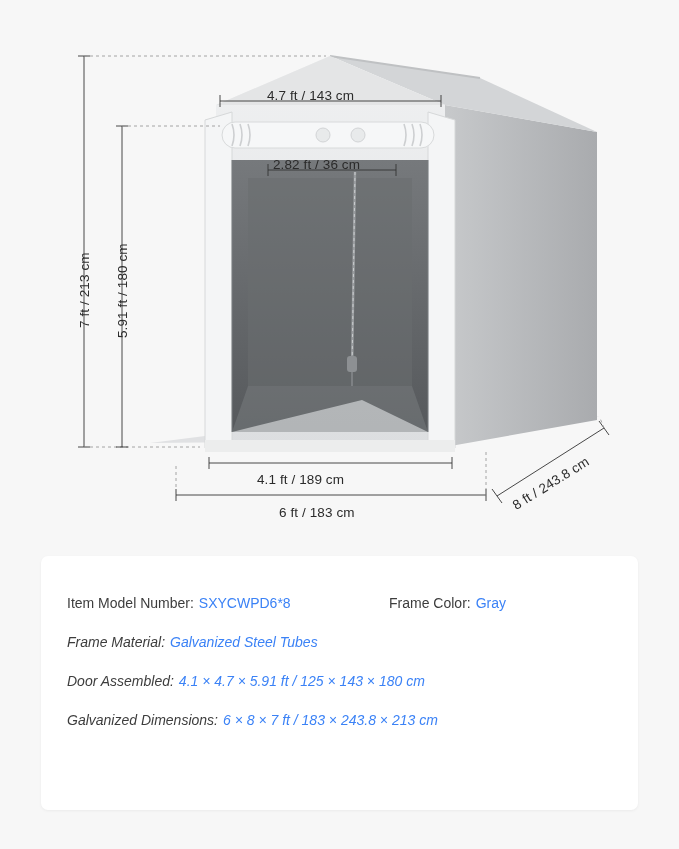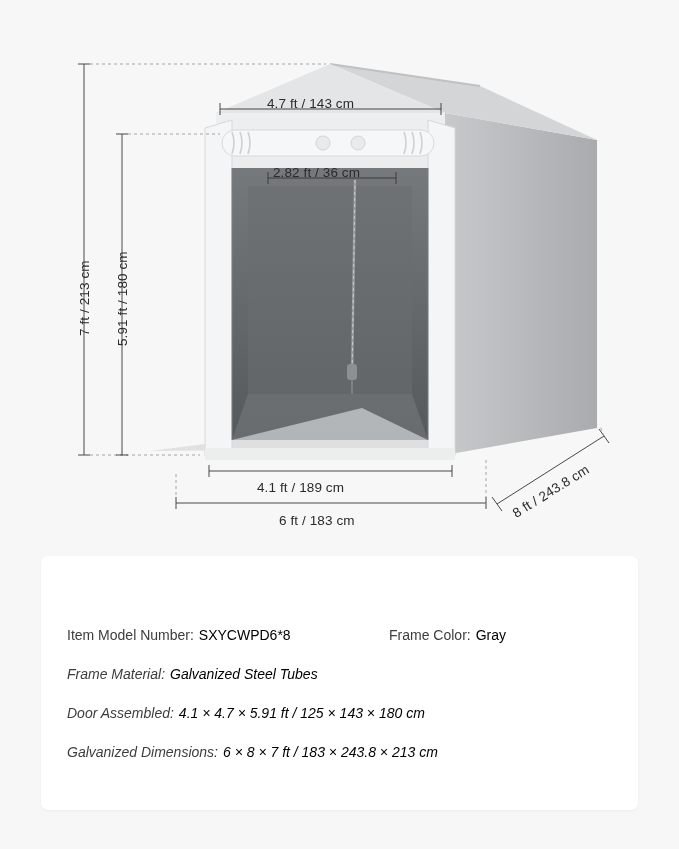--- a/index.html
+++ b/index.html
@@ -15,21 +15,21 @@
   }
   #stage {
     position: relative;
     width: 679px;
     height: 849px;
   }
 
   
   #diagram {
     position: absolute;
-    left: 0; top: 8px;
+    left: 0; top: 0;
     width: 539px;
     height: 548px;
   }
   #diagram svg {
     display: block;
   }
 
   .dim-label {
     position: absolute;
     font-size: 13.5px;
@@ -50,40 +50,39 @@
     height: 254px;
     background: #ffffff;
     border-radius: 7px;
     box-shadow: 0 1px 3px rgba(0,0,0,0.05);
   }
   .spec-grid {
     position: absolute;
     left: 26px;
     top: 38px;
     right: 20px;
-    margin-top: 32px;
   }
   .spec-row {
     display: flex;
     margin-bottom: 20px;
   }
   .spec-cell {
     display: flex;
     align-items: baseline;
     font-size: 14px;
     line-height: 19px;
   }
   .spec-cell.col1 { width: 322px; }
   .spec-cell.full { width: 100%; font-style: italic; }
   .spec-key {
     color: #3d3d3d;
     white-space: nowrap;
   }
   .spec-val {
-    color: #000000;
+    color: #3b82f6;
     margin-left: 5px;
     white-space: nowrap;
   }
 </style>
 </head>
 <body>
 
 <div id="stage">
 
   <div id="diagram">

